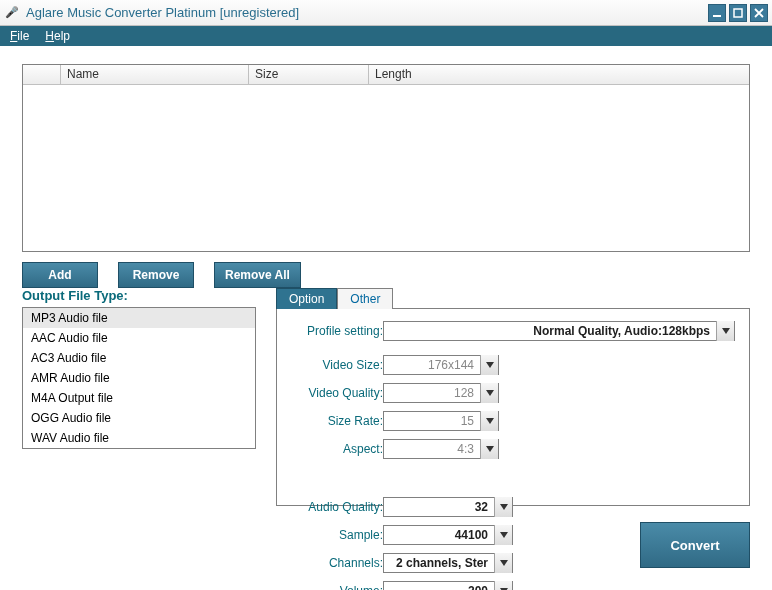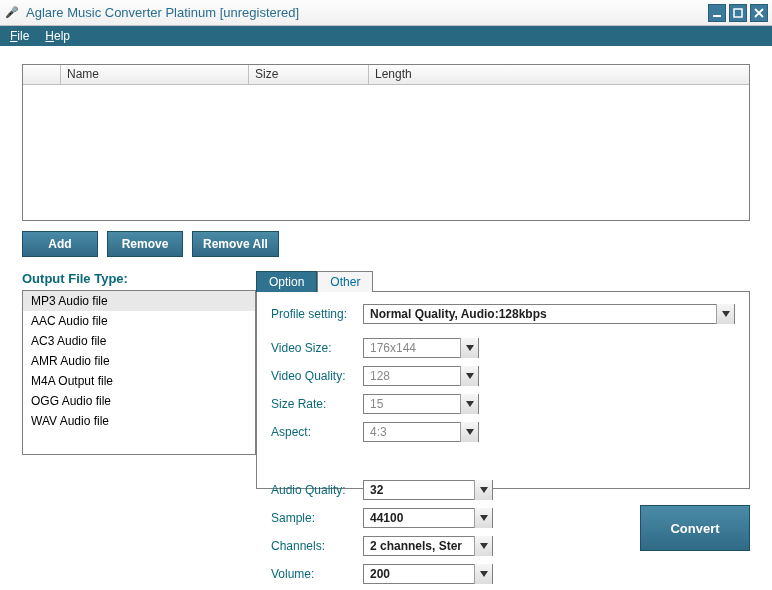--- a/index.html
+++ b/index.html
@@ -11,39 +11,39 @@
 .titlebar .win-btns { display: flex; gap: 3px; }
 .titlebar .win-btn { width: 18px; height: 18px; background: #3b7a9a; border: 1px solid #2a5f7a; display: flex; align-items: center; justify-content: center; cursor: pointer; }
 .titlebar .win-btn svg { width: 10px; height: 10px; }
 
 .menubar { height: 20px; background: #286880; display: flex; align-items: center; padding: 0 2px; }
 .menubar .menu-item { color: #fff; padding: 10px 8px; cursor: pointer; font-size: 12px; }
 .menubar .menu-item:first-letter { text-decoration: underline; }
 
 .content { padding: 18px 22px 10px 22px; }
 
-.file-table { border: 1px solid #808080; height: 157px; background: #fff; }
+.file-table { border: 1px solid #808080; height: 188px; background: #fff; }
 .file-table .thead { display: flex; height: 20px; background: linear-gradient(#fdfdfd, #ececec); border-bottom: 1px solid #c0c0c0; }
 .file-table .th { border-right: 1px solid #c0c0c0; padding: 2px 6px; color: #333; font-size: 12px; }
 .file-table .th.col0 { width: 38px; }
 .file-table .th.col1 { width: 188px; }
 .file-table .th.col2 { width: 120px; }
 .file-table .th.col3 { flex: 1; border-right: none; }
 
-.btn-row { margin-top: 10px; display: flex; gap: 9px; }
+.btn-row { margin-top: 10px; display: flex; gap: 20px; }
 .btn { background: linear-gradient(#4a8ba8, #306a85); color: #fff; border: 1px solid #1f4f66; padding: 0 10px; height: 26px; min-width: 76px; font-size: 12px; font-weight: bold; cursor: pointer; display: flex; align-items: center; justify-content: center; }
 
-.lower { display: flex; margin-top: 14px; }
+.lower { display: flex; gap: 20px; }
 .left-col { width: 234px; }
 .section-label { color: #0a6a7a; font-weight: bold; font-size: 13px; margin-bottom: 4px; }
-.file-type-list { border: 1px solid #808080; background: #fff; height: 165px; overflow: auto; }
+.file-type-list { border: 1px solid #808080; background: #fff; height: 142px; overflow: auto; }
 .file-type-list .ft-item { padding: 3px 8px; cursor: pointer; }
 .file-type-list .ft-item.selected { background: #e8e8e8; }
 
-.right-col { flex: 1; }
+.right-col { flex: 1; text-align: right; }
 .tabs { display: flex; position: relative; z-index: 2; }
 .tab { padding: 3px 12px 3px 12px; border: 1px solid #808080; border-bottom: none; font-size: 12px; cursor: pointer; position: relative; }
 .tab.active { background: #2f7390; color: #fff; border-color: #1f5066; }
 .tab.inactive { background: #f5f5f5; color: #0369a1; }
 .panel { border: 1px solid #808080; padding: 12px 14px 16px 14px; margin-top: -1px; height: 198px; background: #fff; }
 
 .form-row { display: flex; align-items: center; margin-bottom: 8px; }
 .form-row.full { margin-bottom: 14px; }
 .lbl { color: #0a6a7a; font-weight: normal; font-size: 12px; width: 92px; }
 .lbl.short { width: 92px; }

